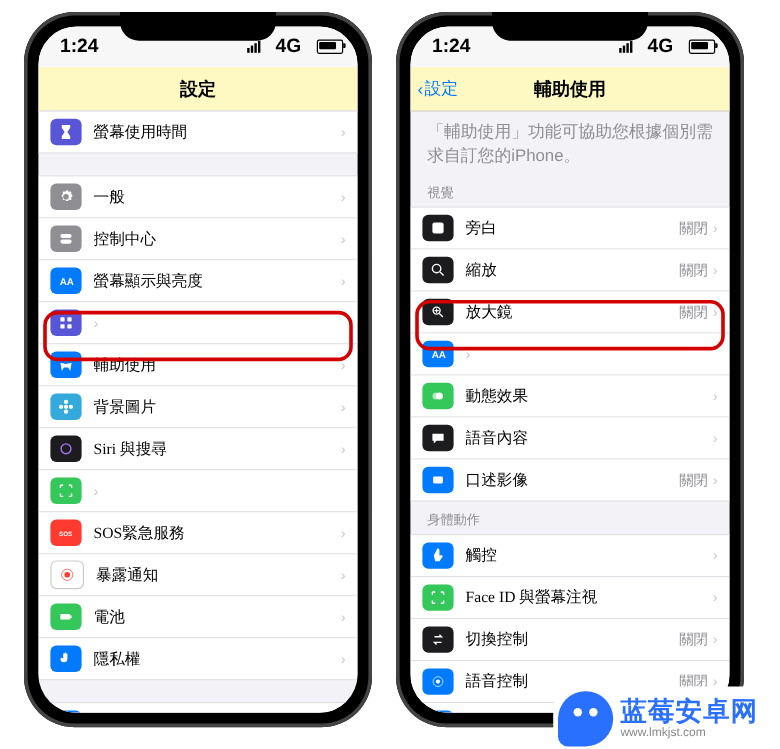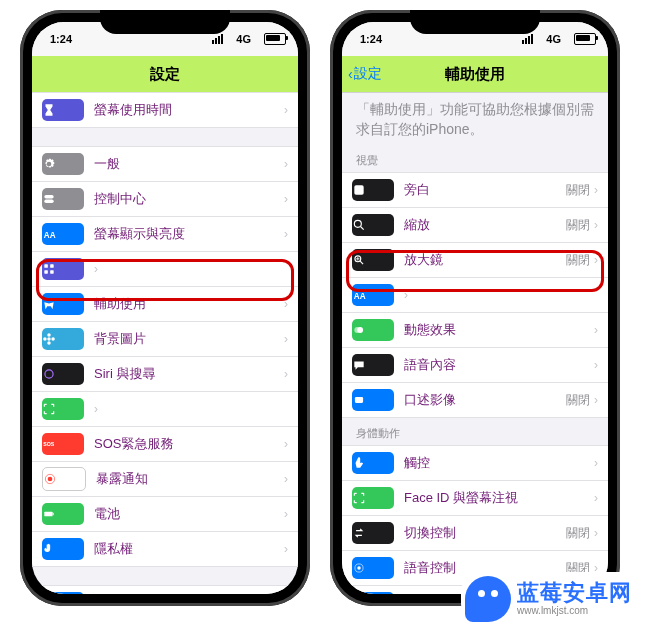--- a/index.html
+++ b/index.html
@@ -1,40 +1,40 @@
 <!DOCTYPE html>
 <html><head>
 <meta charset="utf-8">
 <style>
   html,body{margin:0;padding:0;font-family:-apple-system,"Helvetica Neue",Arial,sans-serif;background:#fff;}
   .stage{position:relative;width:650px;height:624px;background:#fff;overflow:hidden;}
   .phones{display:flex;gap:20px;padding:10px 20px;}
   .phone{position:relative;width:290px;height:596px;background:#000;border-radius:42px;box-shadow:inset 0 0 0 3px #444;}
   .screen{position:absolute;top:12px;left:12px;right:12px;bottom:12px;background:#f2f2f7;border-radius:32px;overflow:hidden;}
   .notch{position:absolute;top:0;left:50%;transform:translateX(-50%);width:130px;height:24px;background:#000;border-bottom-left-radius:16px;border-bottom-right-radius:16px;z-index:100;}
-  .status{position:relative;height:34px;display:flex;align-items:center;justify-content:space-between;padding:0 12px;font-size:11px;font-weight:600;background:#f7f7f7;}
+  .status{position:relative;height:34px;display:flex;align-items:center;justify-content:space-between;padding:0 12px;font-size:16px;font-weight:600;background:#f7f7f7;}
   .status .left{padding-left:6px;}
   .status .right{display:flex;align-items:center;gap:13px;}
   .signal{display:flex;align-items:flex-end;gap:1px;}
   .bar{width:2px;background:#000;}
   .b1{height:4px}.b2{height:6px}.b3{height:8px}.b4{height:10px}
   .battery{width:20px;height:10px;border:1px solid #000;border-radius:2px;position:relative;}
   .battery::after{content:"";position:absolute;right:-3px;top:2px;width:2px;height:4px;background:#000;border-radius:0 1px 1px 0;}
   .battery .fill{position:absolute;left:1px;top:1px;width:14px;height:6px;background:#000;border-radius:1px;}
-  .navbar{height:36px;background:#bef264;border-bottom:1px solid #d0d0d5;display:flex;align-items:center;justify-content:center;position:relative;}
+  .navbar{height:36px;background:#fef9c3;border-bottom:1px solid #d0d0d5;display:flex;align-items:center;justify-content:center;position:relative;}
   .navbar .title{font-size:15px;font-weight:600;}
   .navbar .back{position:absolute;left:6px;color:#007aff;font-size:14px;display:flex;align-items:center;gap:1px;}
   .content{position:absolute;top:70px;left:0;right:0;bottom:0;overflow:hidden;}
   .group-header{padding:8px 14px 4px;font-size:11px;color:#8e8e93;}
   .desc{padding:8px 14px 6px;font-size:14px;color:#8e8e93;text-align:left;line-height:1.4;}
   .cell{display:flex;align-items:center;background:#fff;height:34px;padding:0 10px;border-bottom:0.5px solid #e0e0e5;}
   .cell.first{border-top:0.5px solid #e0e0e5;}
-  .icon{width:42px;height:22px;border-radius:5px;display:flex;align-items:center;justify-content:flex-start;flex-shrink:0;margin-right:10px;}
+  .icon{width:26px;height:22px;border-radius:5px;display:flex;align-items:center;justify-content:center;flex-shrink:0;margin-right:10px;}
   .icon svg{width:14px;height:14px;fill:#fff;}
-  .cell .label{flex:1;font-size:13px;color:#701a75;white-space:nowrap;overflow:hidden;}
+  .cell .label{flex:1;font-size:13px;color:#000000;white-space:nowrap;overflow:hidden;font-family:Liberation Serif, serif;}
   .cell .value{font-size:12px;color:#8e8e93;margin-right:4px;margin-left:32px;}
   .cell .chev{color:#c7c7cc;font-size:12px;}
   .spacer{height:18px;}
   .highlight{position:absolute;border:3px solid #d40000;border-radius:12px;pointer-events:none;z-index:50;}
   .logo-area{position:absolute;right:10px;bottom:0px;display:flex;align-items:center;gap:6px;background:#fff;padding:4px 8px 2px 4px;border-radius:20px;}
   .logo-blob{width:46px;height:46px;background:#2970ff;border-radius:50% 50% 50% 8px;display:flex;align-items:center;justify-content:center;position:relative;}
   .logo-blob::before,.logo-blob::after{content:"";position:absolute;width:7px;height:7px;background:#fff;border-radius:50%;top:14px;}
   .logo-blob::before{left:13px;}
   .logo-blob::after{right:13px;}
   .logo-text{display:flex;flex-direction:column;line-height:1;}

